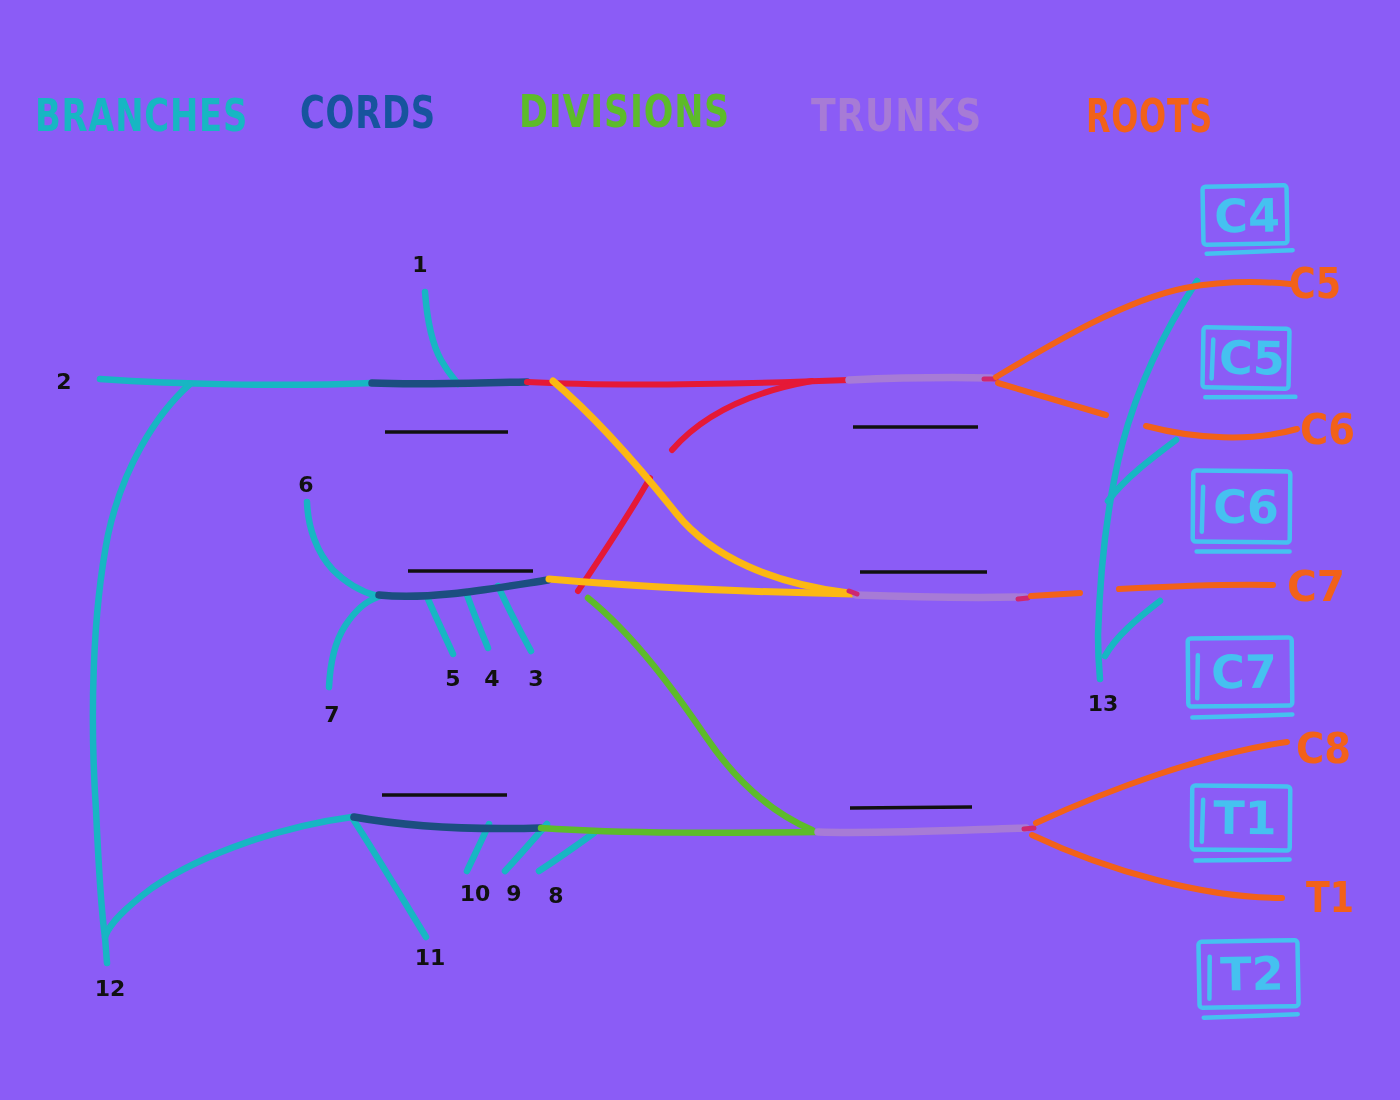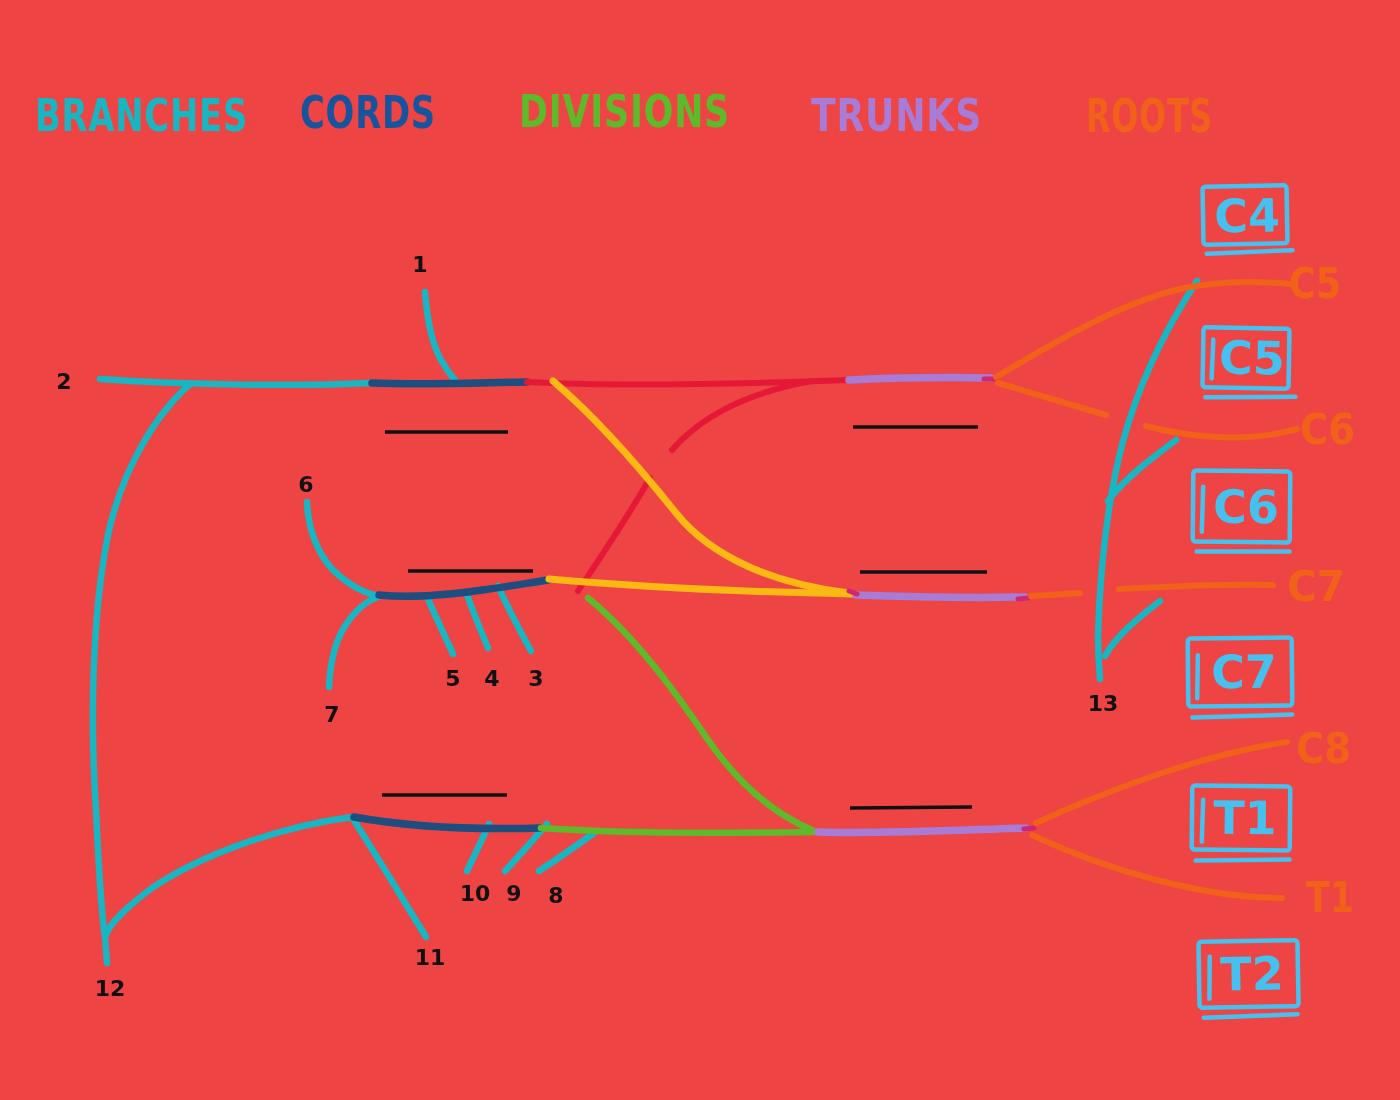--- a/index.html
+++ b/index.html
@@ -7,21 +7,21 @@
     padding: 0;
     background: #ffffff;
     width: 1400px;
     height: 1100px;
     overflow: hidden;
   }
   .stage {
     position: relative;
     width: 1400px;
     height: 1100px;
-    background: #ef4444;
+    background: #8b5cf6;
   }
   svg text {
     font-family: "DejaVu Sans", "Liberation Sans", sans-serif;
   }
   .legend-text {
     font-weight: bold;
     letter-spacing: 1px;
   }
   .num-text {
     font-weight: bold;

